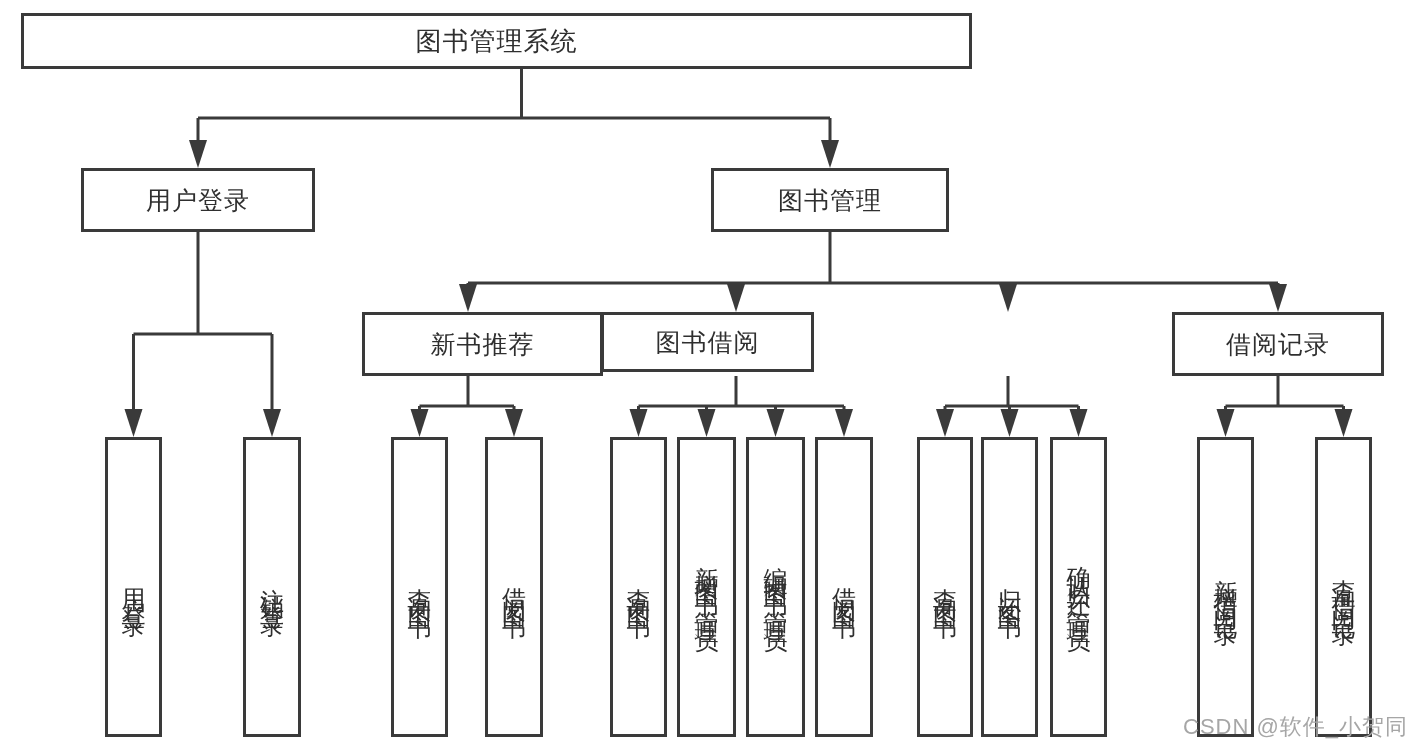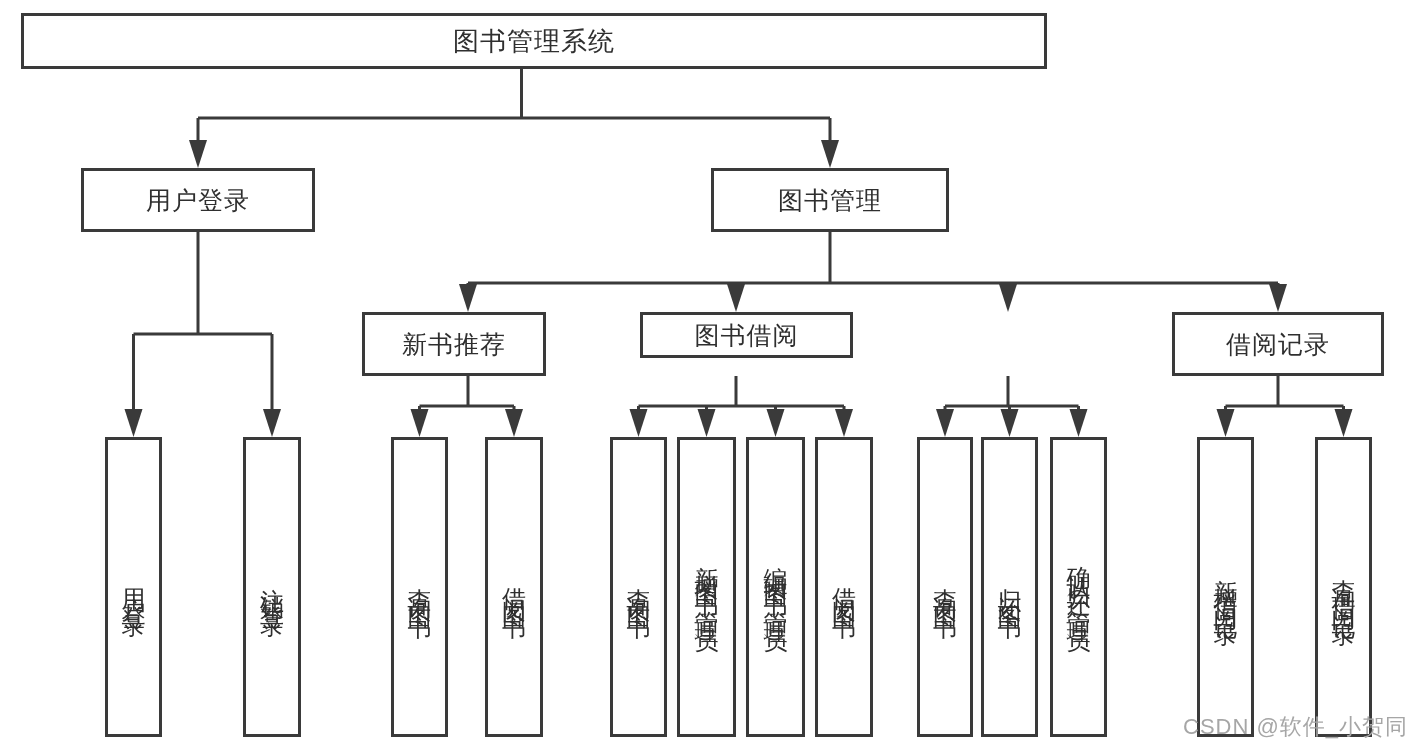--- a/index.html
+++ b/index.html
@@ -96,35 +96,35 @@
       <polygon points="1078.5,437 1069.5,409 1087.5,409"></polygon>
     </g>
 
     <g>
       <path d="M1278 376 V406 M1225.5 406 H1343.5 M1225.5 406 V412 M1343.5 406 V412"></path>
       <polygon points="1225.5,437 1216.5,409 1234.5,409"></polygon>
       <polygon points="1343.5,437 1334.5,409 1352.5,409"></polygon>
     </g>
   </svg>
 
-  <div class="node h root" style="left:21px;top:13px;width:1026px;height:56px">
+  <div class="node h root" style="left:21px;top:13px;width:951px;height:56px">
     <span class="lbl">图书管理系统</span>
   </div>
 
   <div class="node h" style="left:81px;top:168px;width:234px;height:64px">
     <span class="lbl">用户登录</span>
   </div>
   <div class="node h" style="left:711px;top:168px;width:238px;height:64px">
     <span class="lbl">图书管理</span>
   </div>
 
-  <div class="node h" style="left:362px;top:312px;width:184px;height:64px">
+  <div class="node h" style="left:362px;top:312px;width:241px;height:64px">
     <span class="lbl">新书推荐</span>
   </div>
-  <div class="node h" style="left:640px;top:312px;width:213px;height:46px">
+  <div class="node h" style="left:601px;top:312px;width:213px;height:60px">
     <span class="lbl">图书借阅</span>
   </div>
   <div class="node h" style="left:1172px;top:312px;width:212px;height:64px">
     <span class="lbl">借阅记录</span>
   </div>
 
   <div class="node v" style="left:105px;top:437px;width:57px;height:300px">
     <span class="lbl">用户登录</span>
   </div>
   <div class="node v" style="left:243px;top:437px;width:58px;height:300px">

